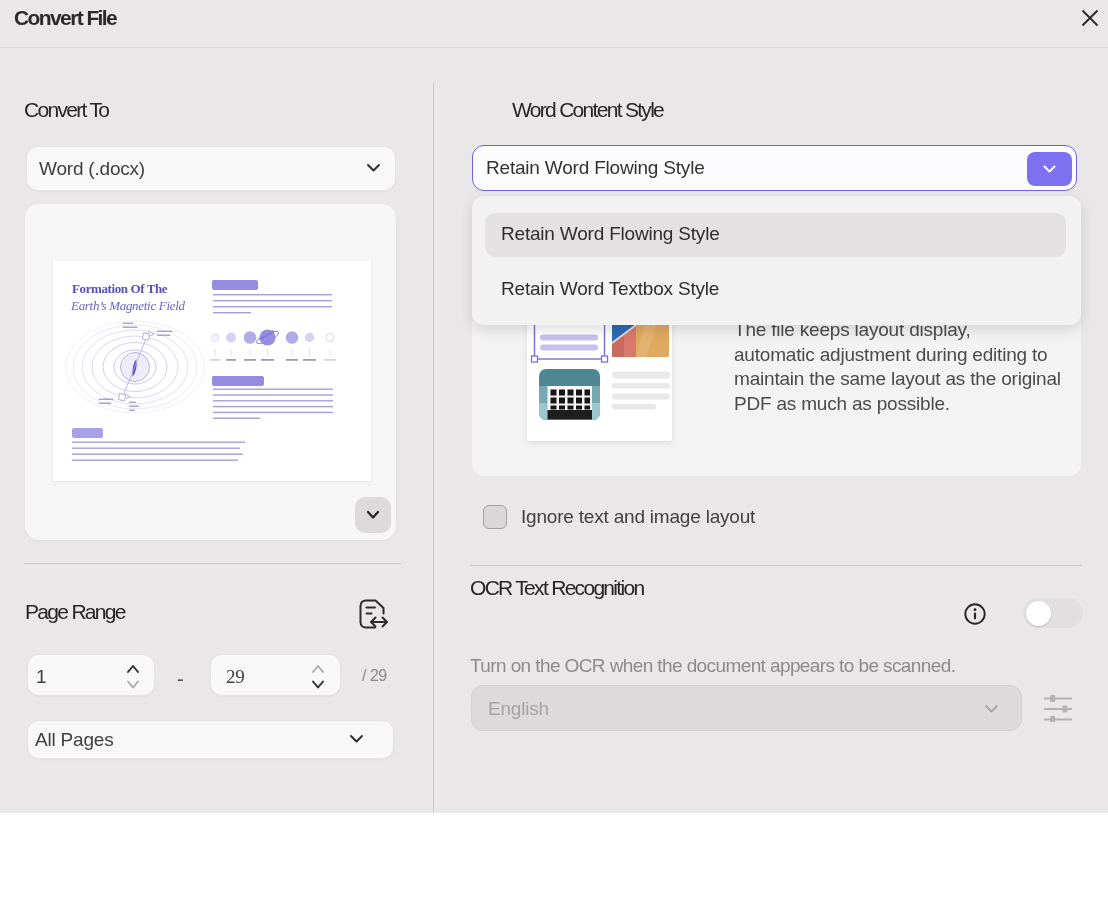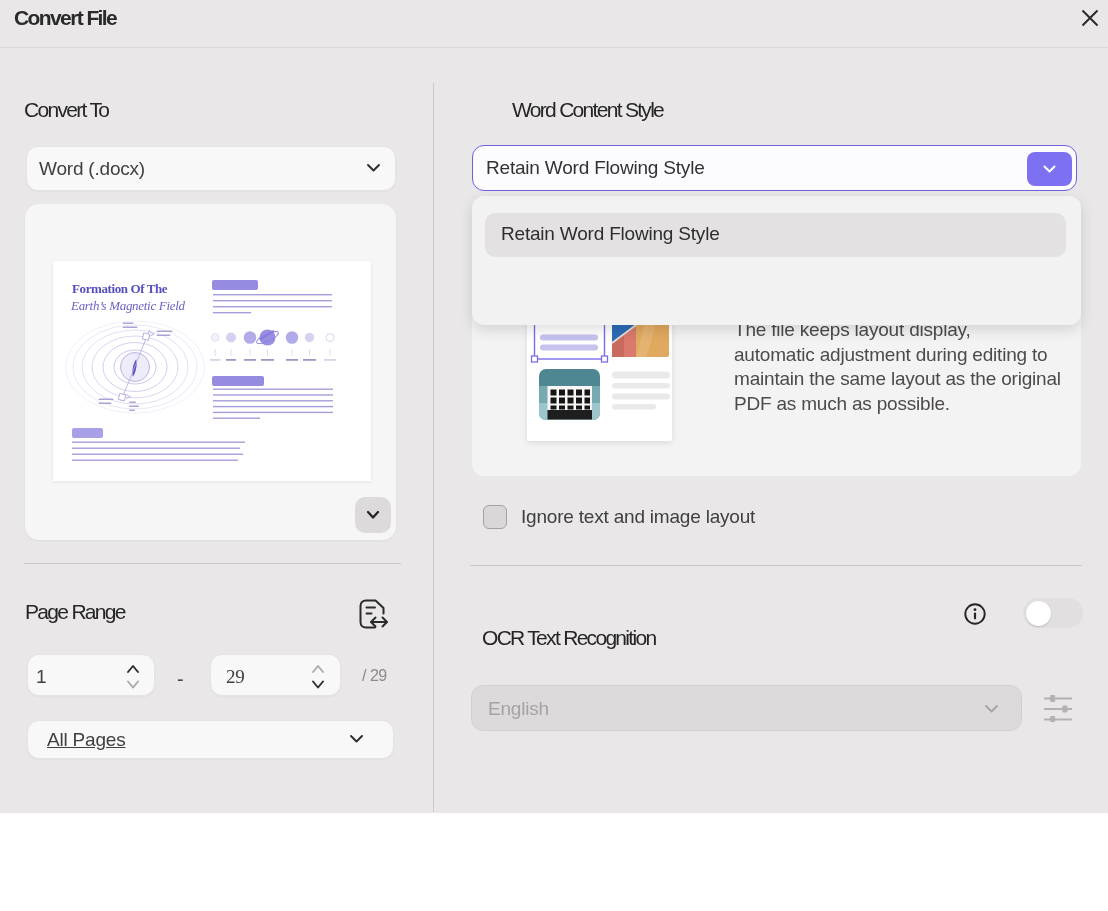--- a/index.html
+++ b/index.html
@@ -152,21 +152,21 @@
 
   <div class="abs ctl" style="left:210px;top:654px;width:131px;height:42px;"></div>
   <div class="abs ctxt" style="left:226px;top:666px;font-family:Liberation Serif, serif;">29</div>
   <svg class="abs" style="left:312px;top:663px;" width="12" height="26" viewBox="0 0 12 26">
     <path d="M1 9 L6 3 L11 9" stroke="#aba9a9" stroke-width="1.9" fill="none" stroke-linecap="round" stroke-linejoin="round"></path>
     <path d="M1 18.5 L6 24.5 L11 18.5" stroke="#2b2b2b" stroke-width="1.9" fill="none" stroke-linecap="round" stroke-linejoin="round"></path>
   </svg>
   <div class="abs" style="left:362px;top:667px;font-size:16px;color:#8c8a8a;letter-spacing:-0.5px;">/ 29</div>
 
   <div class="abs ctl" style="left:27px;top:720px;width:367px;height:39px;"></div>
-  <div class="abs ctxt" style="left:47px;top:729px;text-decoration:underline;">All Pages</div>
+  <div class="abs ctxt" style="left:35px;top:729px;">All Pages</div>
   <svg class="abs" style="left:349px;top:733px;" width="15" height="12" viewBox="0 0 15 12">
     <path d="M2 3 L7.5 8.5 L13 3" stroke="#2e2d2d" stroke-width="1.9" fill="none" stroke-linecap="round" stroke-linejoin="round"></path>
   </svg>
 
   <div class="abs" style="left:433px;top:83px;width:1px;height:729px;background:#cccaca;"></div>
 
   <div class="abs hd" style="left:471px;top:98px;margin-left:41px;">Word Content Style</div>
 
   <div class="abs" style="left:472px;top:204px;width:609px;height:272px;background:#f4f3f3;border-radius:12px;"></div>
 
@@ -230,31 +230,32 @@
     automatic adjustment during editing to<br>
     maintain the same layout as the original<br>
     PDF as much as possible.
   </div>
 
   <div class="abs" style="left:483px;top:505px;width:24px;height:24px;background:#d9d7d7;border:1.6px solid #a3a1a1;border-radius:6px;box-sizing:border-box;"></div>
   <div class="abs ctxt" style="left:521px;top:506px;">Ignore text and image layout</div>
 
   <div class="abs" style="left:470px;top:565px;width:612px;height:1px;background:#c9c7c7;"></div>
 
-  <div class="abs hd" style="left:470px;top:626px;margin-left:12px;">OCR Text Recognition</div>
+  <div class="abs hd" style="left:470px;top:576px;">OCR Text Recognition</div>
 
   <svg class="abs" style="left:964px;top:603px;" width="22" height="22" viewBox="0 0 22 22">
     <circle cx="11" cy="11" r="9.7" fill="none" stroke="#262626" stroke-width="1.9"></circle>
     <circle cx="11" cy="6.7" r="1.4" fill="#262626"></circle>
     <rect x="9.9" y="9.4" width="2.2" height="7" rx="1.1" fill="#262626"></rect>
   </svg>
 
   <div class="abs" style="left:1023px;top:598px;width:60px;height:30px;background:#e1dfdf;border-radius:15px;"></div>
   <div class="abs" style="left:1025.5px;top:600.5px;width:25px;height:25px;background:#ffffff;border-radius:50%;box-shadow:0 1px 2px rgba(0,0,0,0.15);"></div>
 
+  <div class="abs" style="left:470px;top:655px;font-size:19px;color:#8c8a8a;letter-spacing:-0.6px;">Turn on the OCR when the document appears to be scanned.</div>
 
   <div class="abs" style="left:471px;top:685px;width:551px;height:46px;background:#dcdada;border:1px solid #d2d0d0;border-radius:12px;box-sizing:border-box;"></div>
   <div class="abs" style="left:488px;top:698px;font-size:19px;color:#a5a3a3;letter-spacing:-0.2px;">English</div>
   <svg class="abs" style="left:984px;top:703px;" width="15" height="12" viewBox="0 0 15 12">
     <path d="M2 3 L7.5 8.5 L13 3" stroke="#a5a3a3" stroke-width="1.8" fill="none" stroke-linecap="round" stroke-linejoin="round"></path>
   </svg>
 
   <svg class="abs" style="left:1044px;top:694px;" width="28" height="28" viewBox="0 0 28 28">
     <g stroke="#b3b1b1" stroke-width="2">
       <line x1="0" y1="4.5" x2="28" y2="4.5"></line>
@@ -271,19 +272,20 @@
   <div class="abs" style="left:472px;top:145px;width:605px;height:46px;background:#fcfbfe;border:1.8px solid #6e62dd;border-radius:12px;box-sizing:border-box;"></div>
   <div class="abs" style="left:486px;top:157px;font-size:19px;color:#333232;letter-spacing:-0.2px;">Retain Word Flowing Style</div>
   <div class="abs" style="left:1027px;top:152px;width:45px;height:34px;background:#7e71f1;border-radius:8px;"></div>
   <svg class="abs" style="left:1042px;top:164px;" width="15" height="11" viewBox="0 0 15 11">
     <path d="M2.5 2.5 L7.5 7.5 L12.5 2.5" stroke="#ffffff" stroke-width="2" fill="none" stroke-linecap="round" stroke-linejoin="round"></path>
   </svg>
 
   <div class="abs" style="left:472px;top:196px;width:609px;height:129px;background:#f3f2f2;border-radius:12px;box-shadow:0 5px 14px rgba(0,0,0,0.13);"></div>
   <div class="abs" style="left:485px;top:213px;width:581px;height:44px;background:#e3e1e1;border-radius:10px;"></div>
   <div class="abs" style="left:501px;top:223px;font-size:19px;color:#2f2e2e;letter-spacing:-0.2px;">Retain Word Flowing Style</div>
+  <div class="abs" style="left:501px;top:278px;font-size:19px;color:#2f2e2e;letter-spacing:-0.2px;">Retain Word Textbox Style</div>
 
   <div class="abs" style="left:678px;top:848px;width:203px;height:48px;background:#7a6ef0;border-radius:12px;"></div>
   <div class="abs" style="left:678px;top:907px;width:203px;text-align:right;font-size:16px;color:rgba(255,255,255,0.88);letter-spacing:0.2px;">Apply</div>
   <div class="abs" style="left:894px;top:848px;width:199px;height:48px;background:#e1dfde;border-radius:12px;"></div>
   <div class="abs" style="left:894px;top:859px;width:199px;text-align:center;font-size:21px;color:#2b2a2a;letter-spacing:-0.2px;">Retain</div>
 
 </div>
 
 </body></html>

